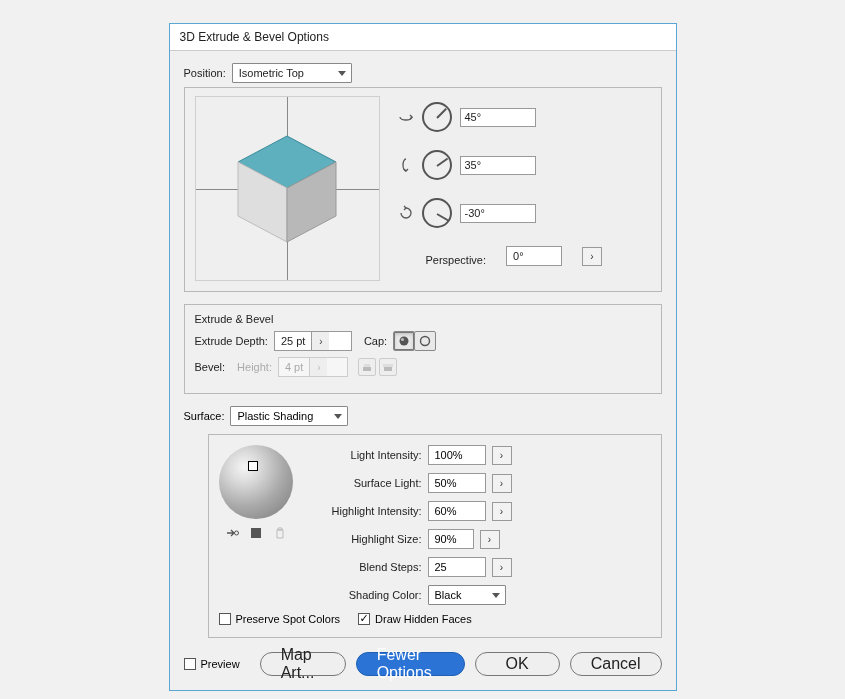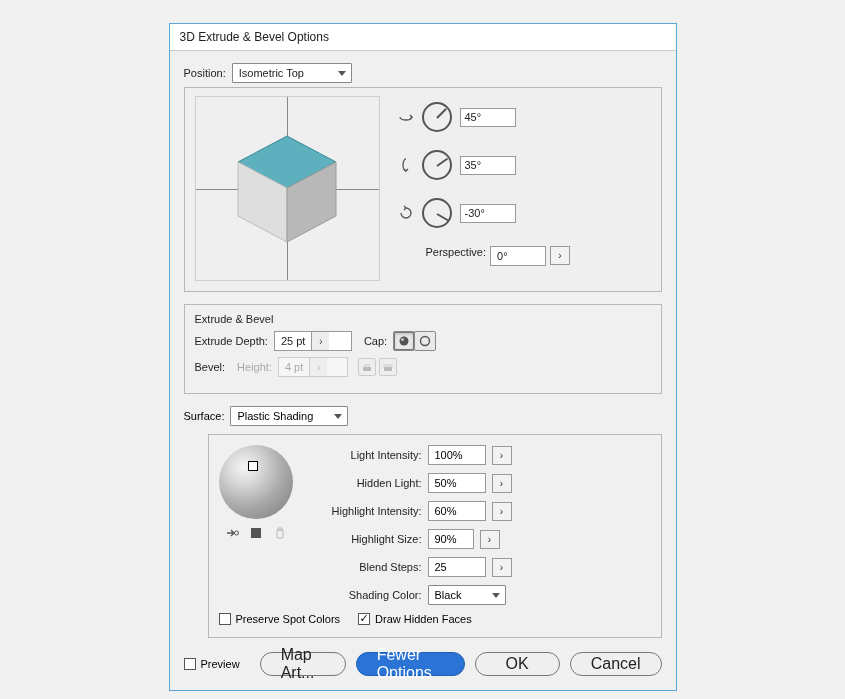--- a/index.html
+++ b/index.html
@@ -54,24 +54,24 @@
   .rot-icon{ width:16px; height:16px; display:flex; align-items:center; justify-content:center; color:#555;}
   .dial{
     width:30px; height:30px; border:2px solid #555; border-radius:50%;
     position:relative; flex-shrink:0;
   }
   .dial::after{ content:""; position:absolute; left:50%; top:50%; width:13px; height:2px; background:#555; transform-origin:left center;}
   .dial.a45::after{ transform:rotate(-45deg);}
   .dial.a35::after{ transform:rotate(-35deg);}
   .dial.an30::after{ transform:rotate(30deg);}
   .txtin{
-    width:56px; height:19px; border:1px solid #999; background:#fff;
+    width:76px; height:19px; border:1px solid #999; background:#fff;
     font-size:11px; padding:0 4px; display:flex; align-items:center;
   }
-  .per-row{ display:flex; align-items:flex-start; gap:4px; font-size:11px;padding-left:28px;}
+  .per-row{ display:flex; align-items:flex-end; gap:20px; font-size:11px;padding-left:28px;}
   .stepper{
     display:flex; align-items:center; border:1px solid #999; background:#f2f2f2;
     width:20px; height:19px; justify-content:center; font-size:10px; color:#333;
   }
   .section-title{ font-size:11px; color:#222; margin-bottom:6px;}
   .eb-box{ border:1px solid #b8b8b8; padding:8px 10px 10px 10px; margin-bottom:12px;}
   .fld-row{ display:flex; align-items:center; gap:6px; font-size:11px; color:#222; margin-bottom:6px;}
   .numbox{
     display:flex; align-items:center; border:1px solid #999; background:#fff;
     height:20px;
@@ -292,21 +292,21 @@
         </div>
         <div class="surf-fields">
           <div class="row">
             <span class="lbl">Light Intensity:</span>
             <div class="numbox" style="width:58px;">
                 <span>100%</span>
               </div>
             <div class="stepper">›</div>
           </div>
           <div class="row">
-            <span class="lbl">Hidden Light:</span>
+            <span class="lbl">Surface Light:</span>
             <div class="numbox" style="width:58px;">
                 <span>50%</span>
               </div>
             <div class="stepper">›</div>
           </div>
           <div class="row">
             <span class="lbl">Highlight Intensity:</span>
             <div class="numbox" style="width:58px;">
                 <span>60%</span>
               </div>

